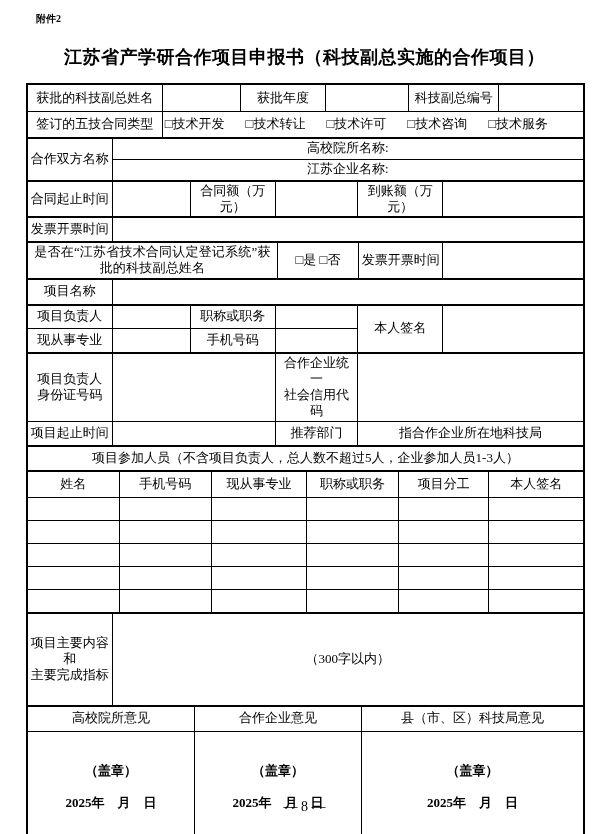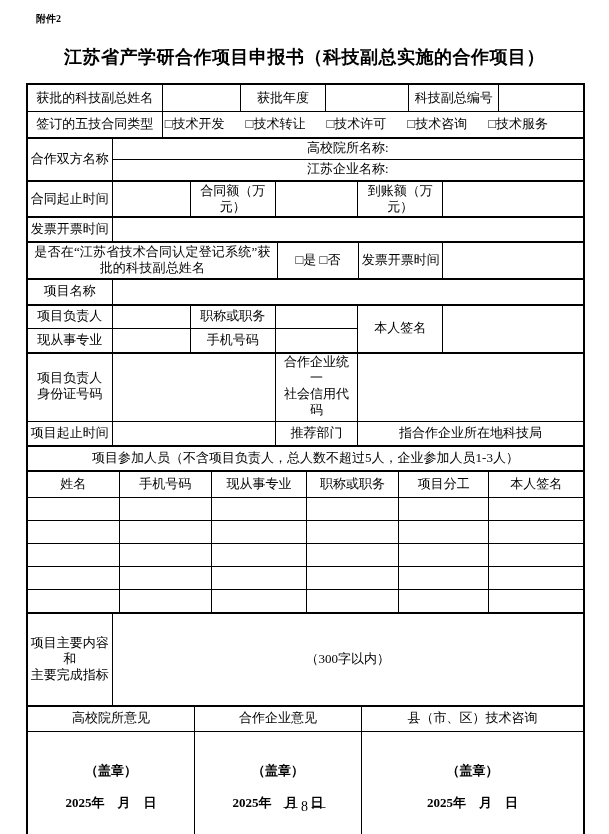--- a/index.html
+++ b/index.html
@@ -18,21 +18,21 @@
     border: 1px solid #000;
     font-size: 13px; text-align: center; vertical-align: middle;
     padding: 1px 2px; overflow: hidden; line-height: 1.25;
   }
   .form td:first-child { border-left: 0; }
   .form td:last-child { border-right: 0; }
   .form > table:first-of-type tr:first-child td { border-top: 0; }
   .form > table:last-of-type tr:last-child td { border-bottom: 0; }
   tr.h21 > td { height: 21px; } tr.h22 > td { height: 22px; }
   tr.h23 > td { height: 23px; } tr.h24 > td { height: 24px; }
-  tr.h25 > td { height: 25px; } tr.h26 > td { height: 26px; } tr.h30 > td { height: 30px; font-family: Liberation Mono, monospace; }
+  tr.h25 > td { height: 25px; } tr.h26 > td { height: 26px; } tr.h30 > td { height: 30px; }
   tr.h88 > td { height: 112px; } tr.h92 > td { height: 92px; }
   .tl { text-align: left; padding-left: 8px; }
   .pre { white-space: pre-line; }
   .small { font-size: 10px; letter-spacing: 0.2px; padding-left: 4px; text-align: left; }
   .bold { font-weight: normal; }
   .opts { display: flex; gap: 21px; }
   .content-cell { text-align: left; vertical-align: middle; padding-left: 10px; }
   .stamp-cell { vertical-align: middle; }
   .stamp-inner { display: flex; flex-direction: column; align-items: center; gap: 16px; font-weight: bold; }
   .footer { position: absolute; left: 0; right: 0; top: 799px; text-align: center; font-size: 14px; }
@@ -298,21 +298,21 @@
     <table>
       <colgroup>
           <col style="width:166px">
           <col style="width:167px">
           <col style="width:221px">
         </colgroup>
       <tbody>
           <tr class="h25">
         <td class="bold">高校院所意见</td>
         <td class="bold">合作企业意见</td>
-        <td class="bold">县（市、区）技术咨询</td>
+        <td class="bold">县（市、区）科技局意见</td>
       </tr>
       <tr class="h88">
         <td class="stamp-cell">
           <div class="stamp-inner">
             <span>（盖章）</span>
             <span>2025年　月　日</span>
           </div>
         </td>
         <td class="stamp-cell">
           <div class="stamp-inner">

